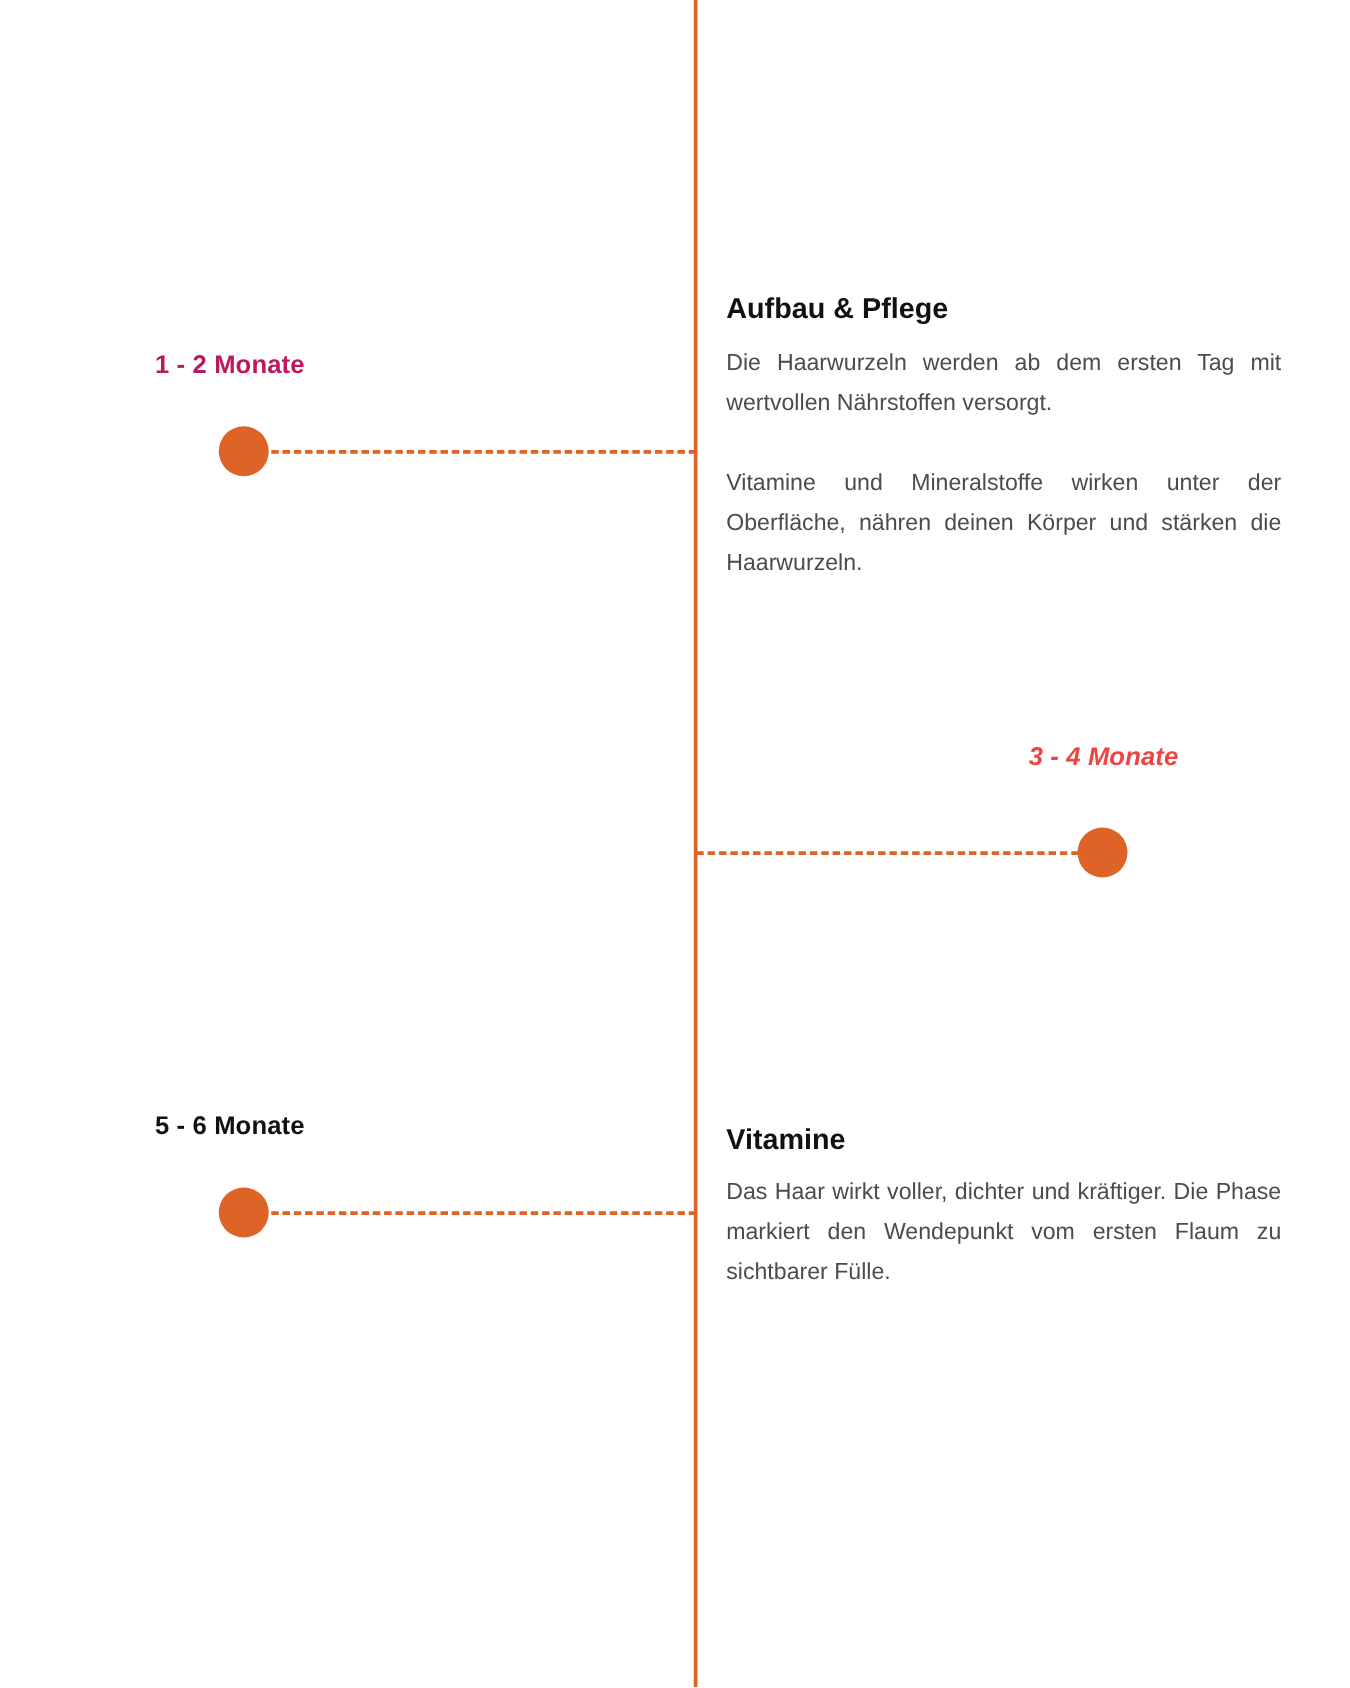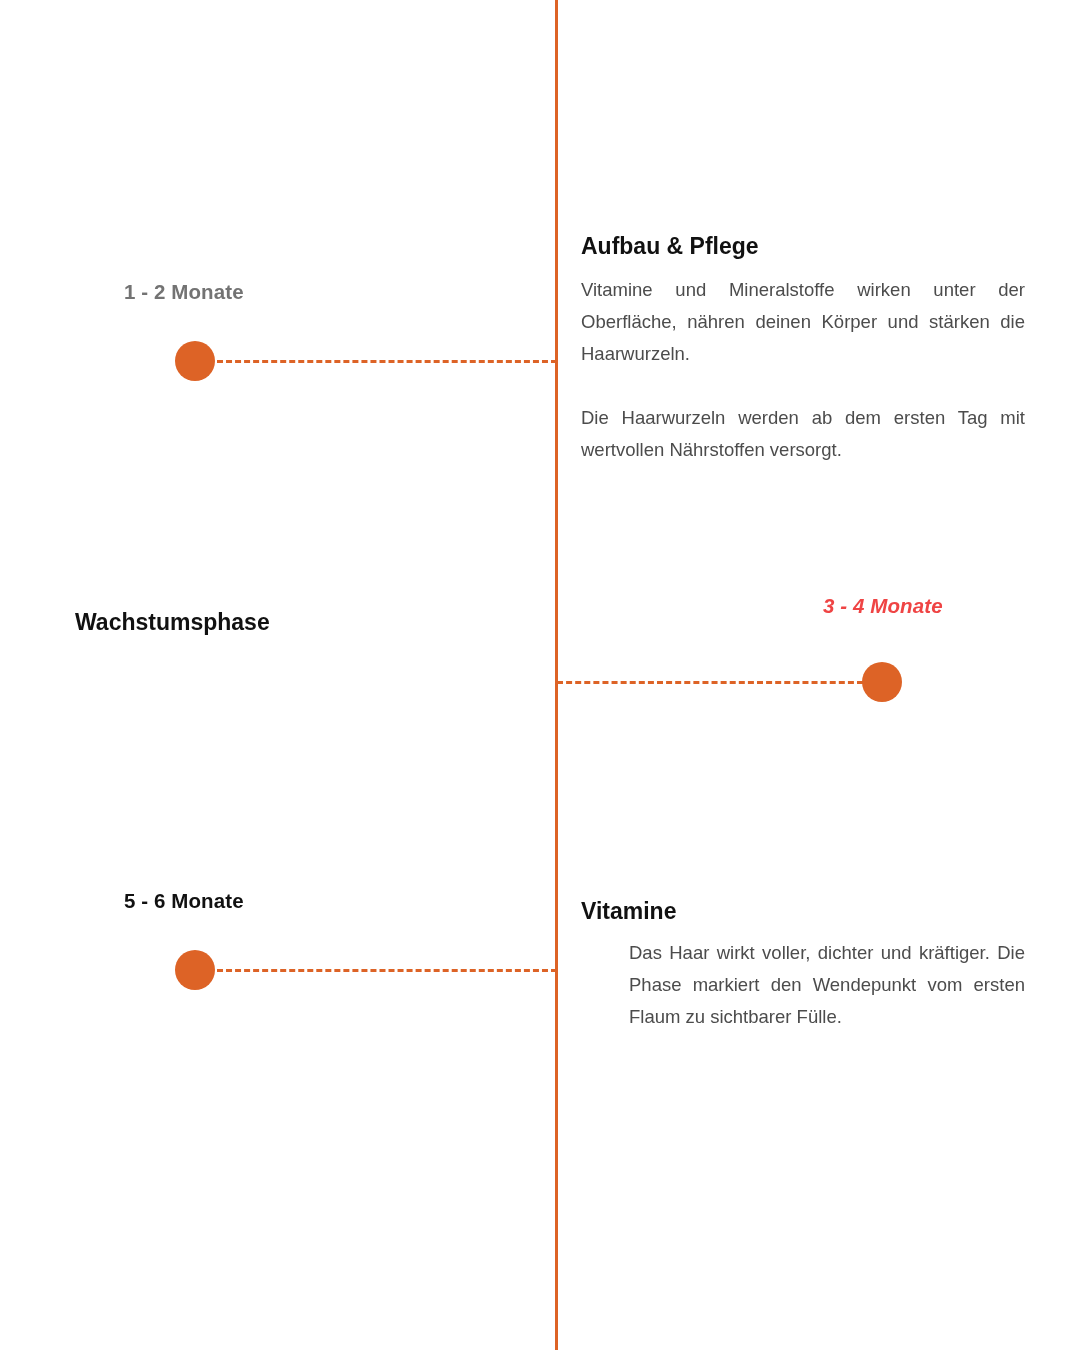--- a/index.html
+++ b/index.html
@@ -99,40 +99,39 @@
   .block-b3 { top: 899px; }
   .block-b3 .block-heading { margin-bottom: 14px; }
 </style>
 </head>
 <body>
 
 <div id="canvas" style="background: rgb(255, 255, 255);">
 
   <div class="spine" style="background: rgb(221, 99, 38);"></div>
 
-  <div class="period period-m1" style="color: #737373;">1 - 2 Monate</div>
+  <div class="period period-m1" style="color: #be185d;">1 - 2 Monate</div>
   <div class="connector conn-m1" style="border-top-color: rgb(221, 99, 38);"></div>
   <div class="dot dot-m1" style="background: rgb(221, 99, 38);"></div>
 
   <div class="block block-right block-b1">
     <div class="block-heading" style="color: rgb(17, 17, 17);">Aufbau &amp; Pflege</div>
+    <p class="block-para" style="color: rgb(76, 76, 76);">Die Haarwurzeln werden ab dem ersten Tag mit wertvollen Nährstoffen versorgt.</p>
     <p class="block-para" style="color: rgb(76, 76, 76);">Vitamine und Mineralstoffe wirken unter der Oberfläche, nähren deinen Körper und stärken die Haarwurzeln.</p>
-    <p class="block-para" style="color: rgb(76, 76, 76);">Die Haarwurzeln werden ab dem ersten Tag mit wertvollen Nährstoffen versorgt.</p>
   </div>
 
   <div class="period period-m2" style="color: #ef4444; font-style: italic;">3 - 4 Monate</div>
   <div class="connector conn-m2" style="border-top-color: rgb(221, 99, 38);"></div>
   <div class="dot dot-m2" style="background: rgb(221, 99, 38);"></div>
 
   <div class="block block-left block-b2">
-    <div class="block-heading" style="color: rgb(17, 17, 17);">Wachstumsphase</div>
   </div>
 
   <div class="period period-m3" style="color: rgb(17, 17, 17);">5 - 6 Monate</div>
   <div class="connector conn-m3" style="border-top-color: rgb(221, 99, 38);"></div>
   <div class="dot dot-m3" style="background: rgb(221, 99, 38);"></div>
 
   <div class="block block-right block-b3">
     <div class="block-heading" style="color: rgb(17, 17, 17);">Vitamine</div>
-    <p class="block-para" style="color: rgb(76, 76, 76); margin-left: 48px;">Das Haar wirkt voller, dichter und kräftiger. Die Phase markiert den Wendepunkt vom ersten Flaum zu sichtbarer Fülle.</p>
+    <p class="block-para" style="color: rgb(76, 76, 76);">Das Haar wirkt voller, dichter und kräftiger. Die Phase markiert den Wendepunkt vom ersten Flaum zu sichtbarer Fülle.</p>
   </div>
 
 </div>
 
 </body></html>

